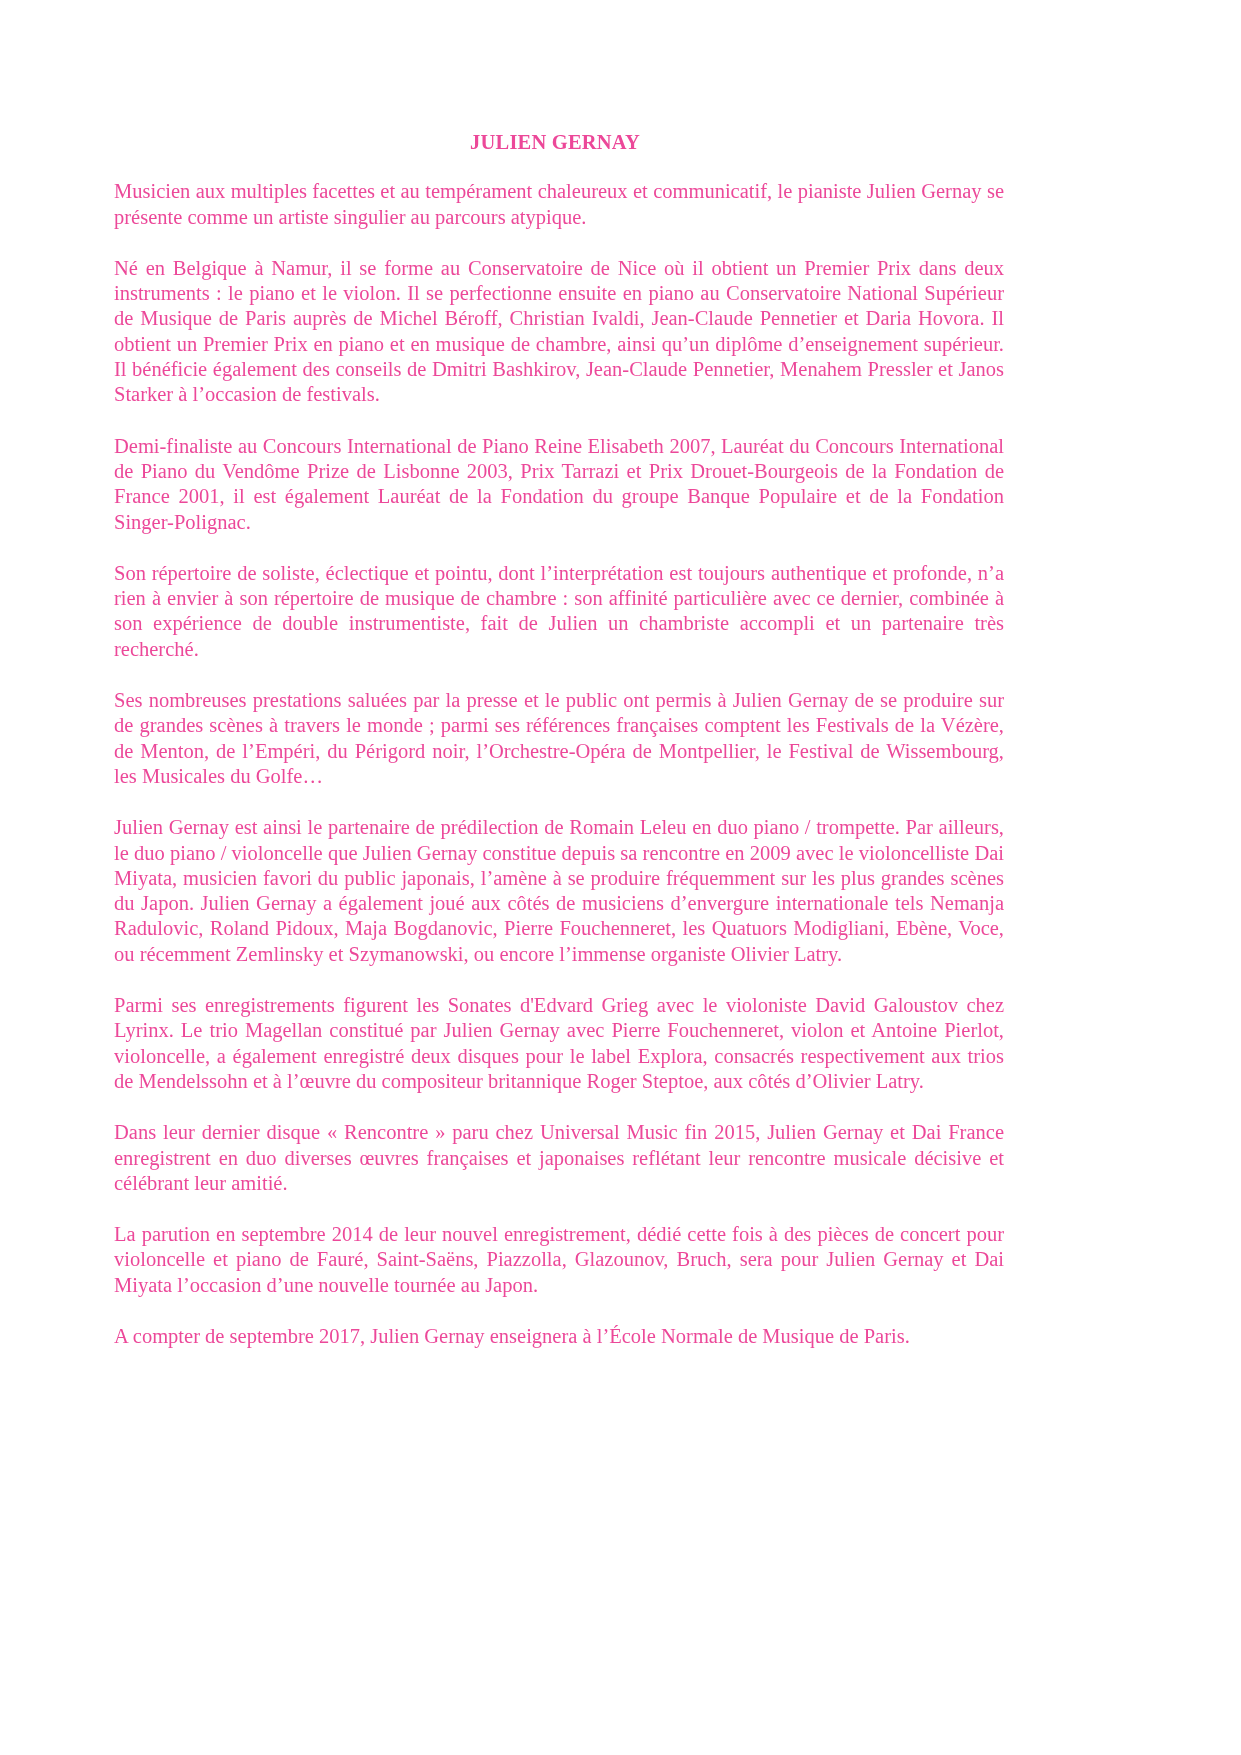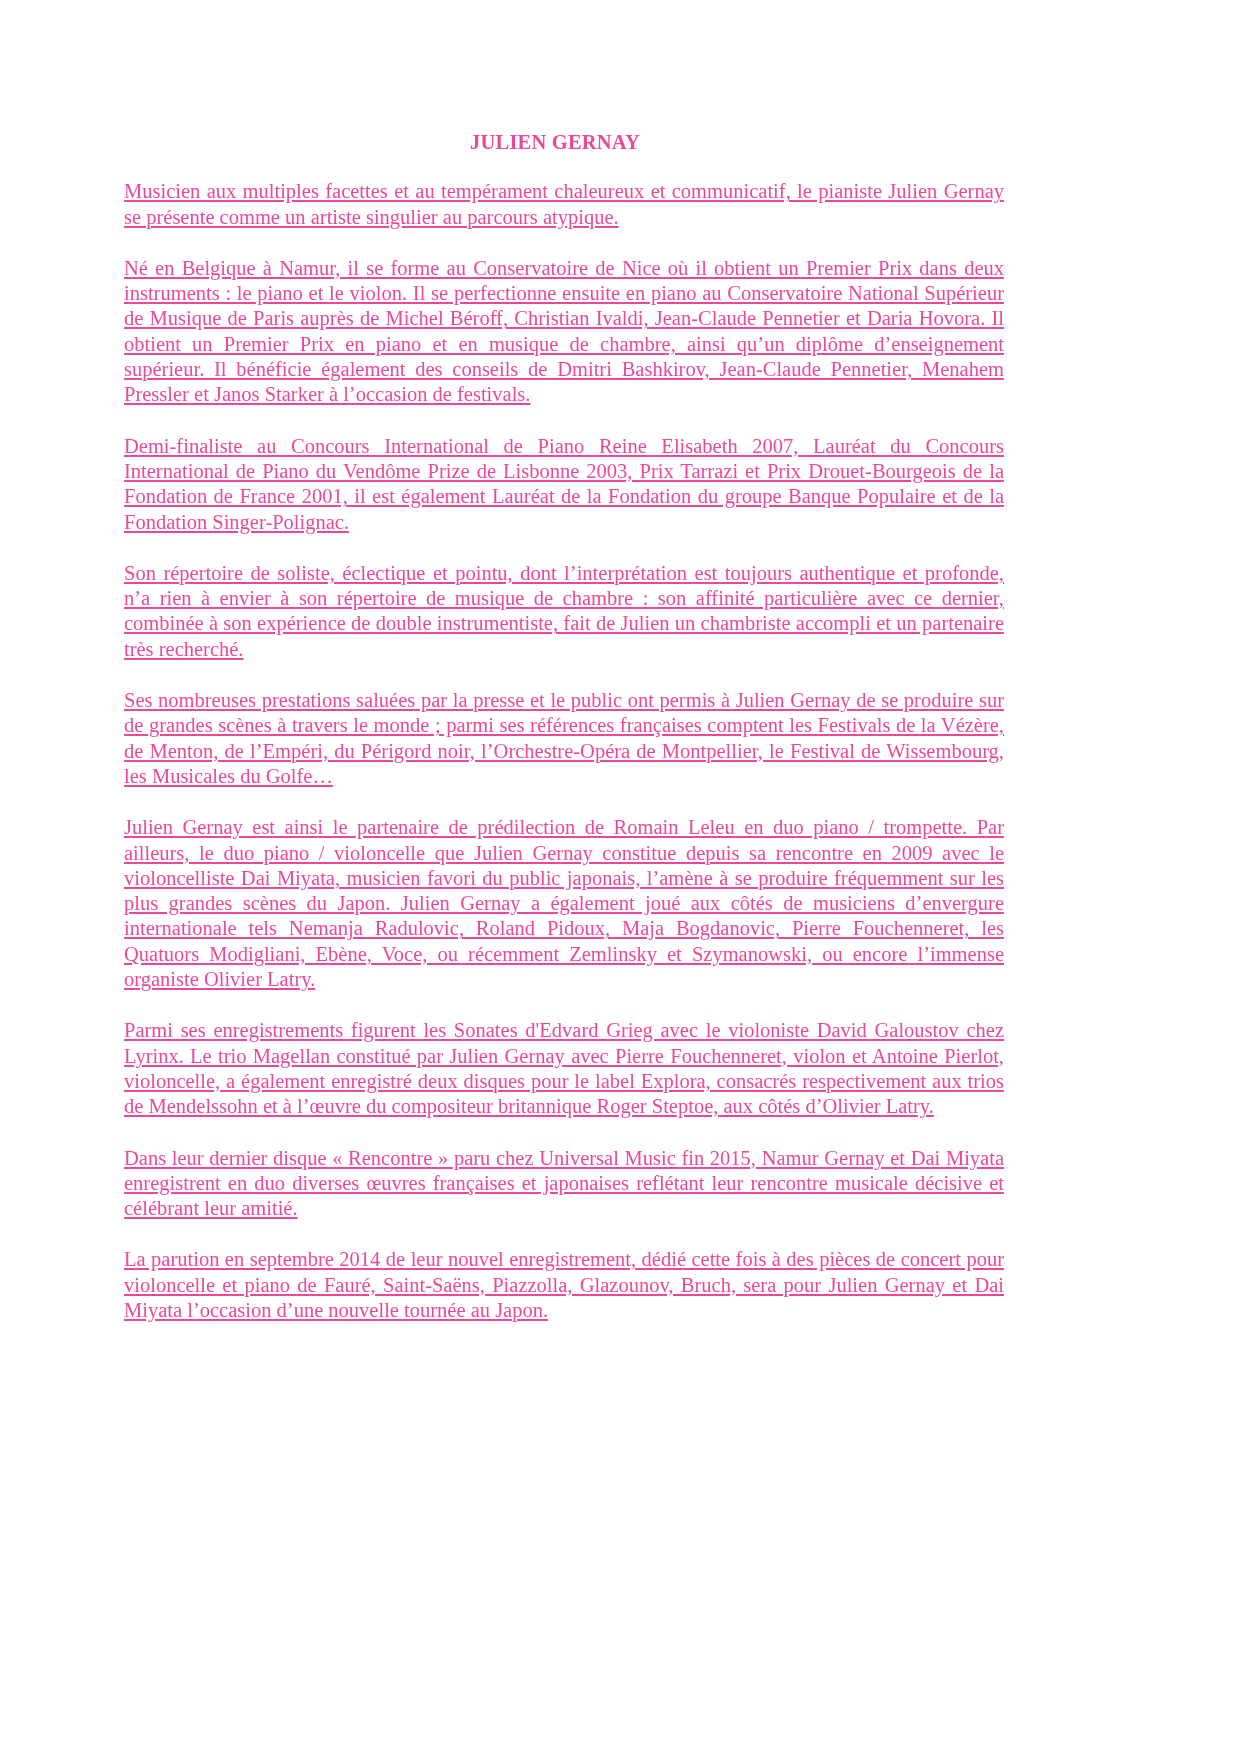--- a/index.html
+++ b/index.html
@@ -16,31 +16,31 @@
   }
   .title {
     text-align: center;
     font-weight: bold;
     font-size: 20.5px;
     margin: 0 0 24px 0;
     letter-spacing: 0.2px;
   }
   .para {
     text-align: justify;
-    margin: 0 0 26px 18px;
-    text-decoration: underline;
+    margin: 0 0 26px 8px;
   }
 </style>
 </head>
 <body>
 
 <div class="page">
   <div class="title">JULIEN GERNAY</div>
   <p class="para">Musicien aux multiples facettes et au tempérament chaleureux et communicatif, le pianiste Julien Gernay se présente comme un artiste singulier au parcours atypique.</p>
   <p class="para">Né en Belgique à Namur, il se forme au Conservatoire de Nice où il obtient un Premier Prix dans deux instruments : le piano et le violon. Il se perfectionne ensuite en piano au Conservatoire National Supérieur de Musique de Paris auprès de Michel Béroff, Christian Ivaldi, Jean-Claude Pennetier et Daria Hovora. Il obtient un Premier Prix en piano et en musique de chambre, ainsi qu’un diplôme d’enseignement supérieur. Il bénéficie également des conseils de Dmitri Bashkirov, Jean-Claude Pennetier, Menahem Pressler et Janos Starker à l’occasion de festivals.</p>
   <p class="para">Demi-finaliste au Concours International de Piano Reine Elisabeth 2007, Lauréat du Concours International de Piano du Vendôme Prize de Lisbonne 2003, Prix Tarrazi et Prix Drouet-Bourgeois de la Fondation de France 2001, il est également Lauréat de la Fondation du groupe Banque Populaire et de la Fondation Singer-Polignac.</p>
   <p class="para">Son répertoire de soliste, éclectique et pointu, dont l’interprétation est toujours authentique et profonde, n’a rien à envier à son répertoire de musique de chambre : son affinité particulière avec ce dernier, combinée à son expérience de double instrumentiste, fait de Julien un chambriste accompli et un partenaire très recherché.</p>
   <p class="para">Ses nombreuses prestations saluées par la presse et le public ont permis à Julien Gernay de se produire sur de grandes scènes à travers le monde ; parmi ses références françaises comptent les Festivals de la Vézère, de Menton, de l’Empéri, du Périgord noir, l’Orchestre-Opéra de Montpellier, le Festival de Wissembourg, les Musicales du Golfe…</p>
   <p class="para">Julien Gernay est ainsi le partenaire de prédilection de Romain Leleu en duo piano / trompette. Par ailleurs, le duo piano / violoncelle que Julien Gernay constitue depuis sa rencontre en 2009 avec le violoncelliste Dai Miyata, musicien favori du public japonais, l’amène à se produire fréquemment sur les plus grandes scènes du Japon. Julien Gernay a également joué aux côtés de musiciens d’envergure internationale tels Nemanja Radulovic, Roland Pidoux, Maja Bogdanovic, Pierre Fouchenneret, les Quatuors Modigliani, Ebène, Voce, ou récemment Zemlinsky et Szymanowski, ou encore l’immense organiste Olivier Latry.</p>
   <p class="para">Parmi ses enregistrements figurent les Sonates d'Edvard Grieg avec le violoniste David Galoustov chez Lyrinx. Le trio Magellan constitué par Julien Gernay avec Pierre Fouchenneret, violon et Antoine Pierlot, violoncelle, a également enregistré deux disques pour le label Explora, consacrés respectivement aux trios de Mendelssohn et à l’œuvre du compositeur britannique Roger Steptoe, aux côtés d’Olivier Latry.</p>
-  <p class="para">Dans leur dernier disque « Rencontre » paru chez Universal Music fin 2015, Namur Gernay et Dai Miyata enregistrent en duo diverses œuvres françaises et japonaises reflétant leur rencontre musicale décisive et célébrant leur amitié.</p>
+  <p class="para">Dans leur dernier disque « Rencontre » paru chez Universal Music fin 2015, Julien Gernay et Dai France enregistrent en duo diverses œuvres françaises et japonaises reflétant leur rencontre musicale décisive et célébrant leur amitié.</p>
   <p class="para">La parution en septembre 2014 de leur nouvel enregistrement, dédié cette fois à des pièces de concert pour violoncelle et piano de Fauré, Saint-Saëns, Piazzolla, Glazounov, Bruch, sera pour Julien Gernay et Dai Miyata l’occasion d’une nouvelle tournée au Japon.</p>
+  <p class="para">A compter de septembre 2017, Julien Gernay enseignera à l’École Normale de Musique de Paris.</p>
 </div>
 
 </body></html>

